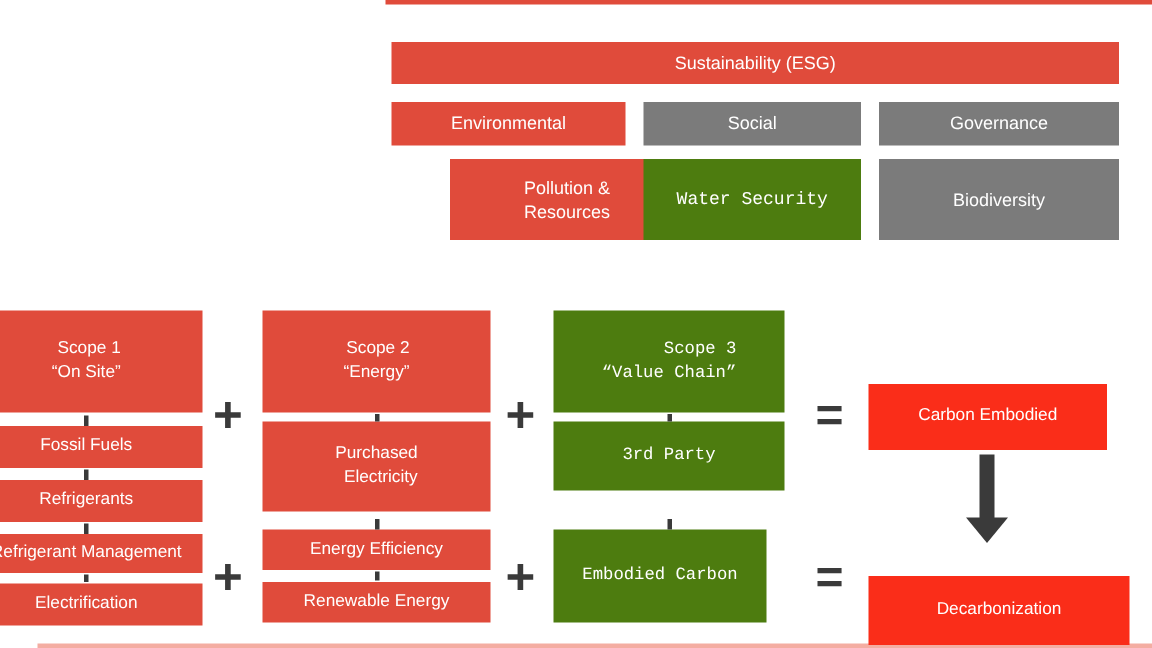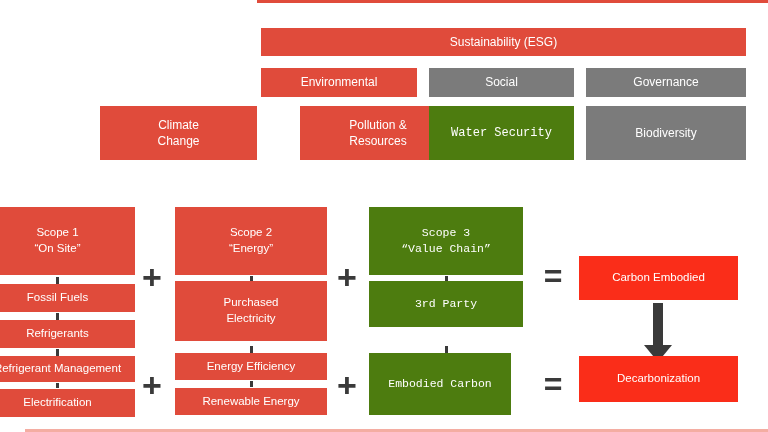--- a/index.html
+++ b/index.html
@@ -2,21 +2,21 @@
 <html><head>
 <meta charset="utf-8">
 <style>
   html,body{margin:0;padding:0;background:#ffffff;}
   #stage{
     position:relative;width:768px;height:432px;overflow:hidden;background:#ffffff;
     font-family:"Liberation Sans", sans-serif;
   }
   .box{
     position:absolute;display:flex;align-items:center;justify-content:center;
-    color:#ffffff;text-align:center;white-space:pre-line;
+    color:#ffffff;text-align:right;white-space:pre-line;
     font-size:11.5px;line-height:1.35;font-weight:400;
   }
   .red{background:#E04B3B;}
   .bright{background:#FA2D19;}
   .salmon{background:#4d7c0f;font-family:Liberation Mono, monospace;}
   .gray{background:#7B7B7B;}
   .strip{position:absolute;}
   .tick{position:absolute;width:3px;height:7px;background:#3A3A3A;}
   .op{
     position:absolute;transform:translate(-50%,-50%);
@@ -45,24 +45,20 @@
   <div class="box red" style="left:261px;top:68px;width:156px;height:29px;font-size:12px;">
     <span>Environmental</span>
   </div>
   <div class="box gray" style="left:429px;top:68px;width:145px;height:29px;font-size:12px;">
     <span>Social</span>
   </div>
   <div class="box gray" style="left:586px;top:68px;width:160px;height:29px;font-size:12px;">
     <span>Governance</span>
   </div>
 
-  <div class="box red" style="left:100px;top:106px;width:157px;height:54px;font-size:12px;">
-    <span>Climate
-Change</span>
-  </div>
   <div class="box red" style="left:261px;top:106px;width:156px;height:54px;font-size:12px;margin-left:39px;">
     <span>Pollution &amp;
 Resources</span>
   </div>
   <div class="box salmon" style="left:429px;top:106px;width:145px;height:54px;font-size:12px;">
     <span>Water Security</span>
   </div>
   <div class="box gray" style="left:586px;top:106px;width:160px;height:54px;font-size:12px;">
     <span>Biodiversity</span>
   </div>
@@ -124,17 +120,17 @@
   <div class="op" style="left:152px;top:385px;">+</div>
   <div class="op" style="left:347px;top:385px;">+</div>
   <div class="op" style="left:553px;top:276px;font-size:32px;">=</div>
   <div class="op" style="left:553px;top:384px;font-size:32px;">=</div>
 
   <div class="box bright" style="left:579px;top:256px;width:159px;height:44px;">
     <span>Carbon Embodied</span>
   </div>
   <div class="arrow-shaft" style="left:653px;top:303px;width:10px;height:43px;"></div>
   <div class="arrow-head" style="left:644px;top:345px;"></div>
-  <div class="box bright" style="left:579px;top:356px;width:159px;height:46px;">
+  <div class="box bright" style="left:579px;top:384px;width:174px;height:46px;">
     <span>Decarbonization</span>
   </div>
 
 </div>
 
 </body></html>

